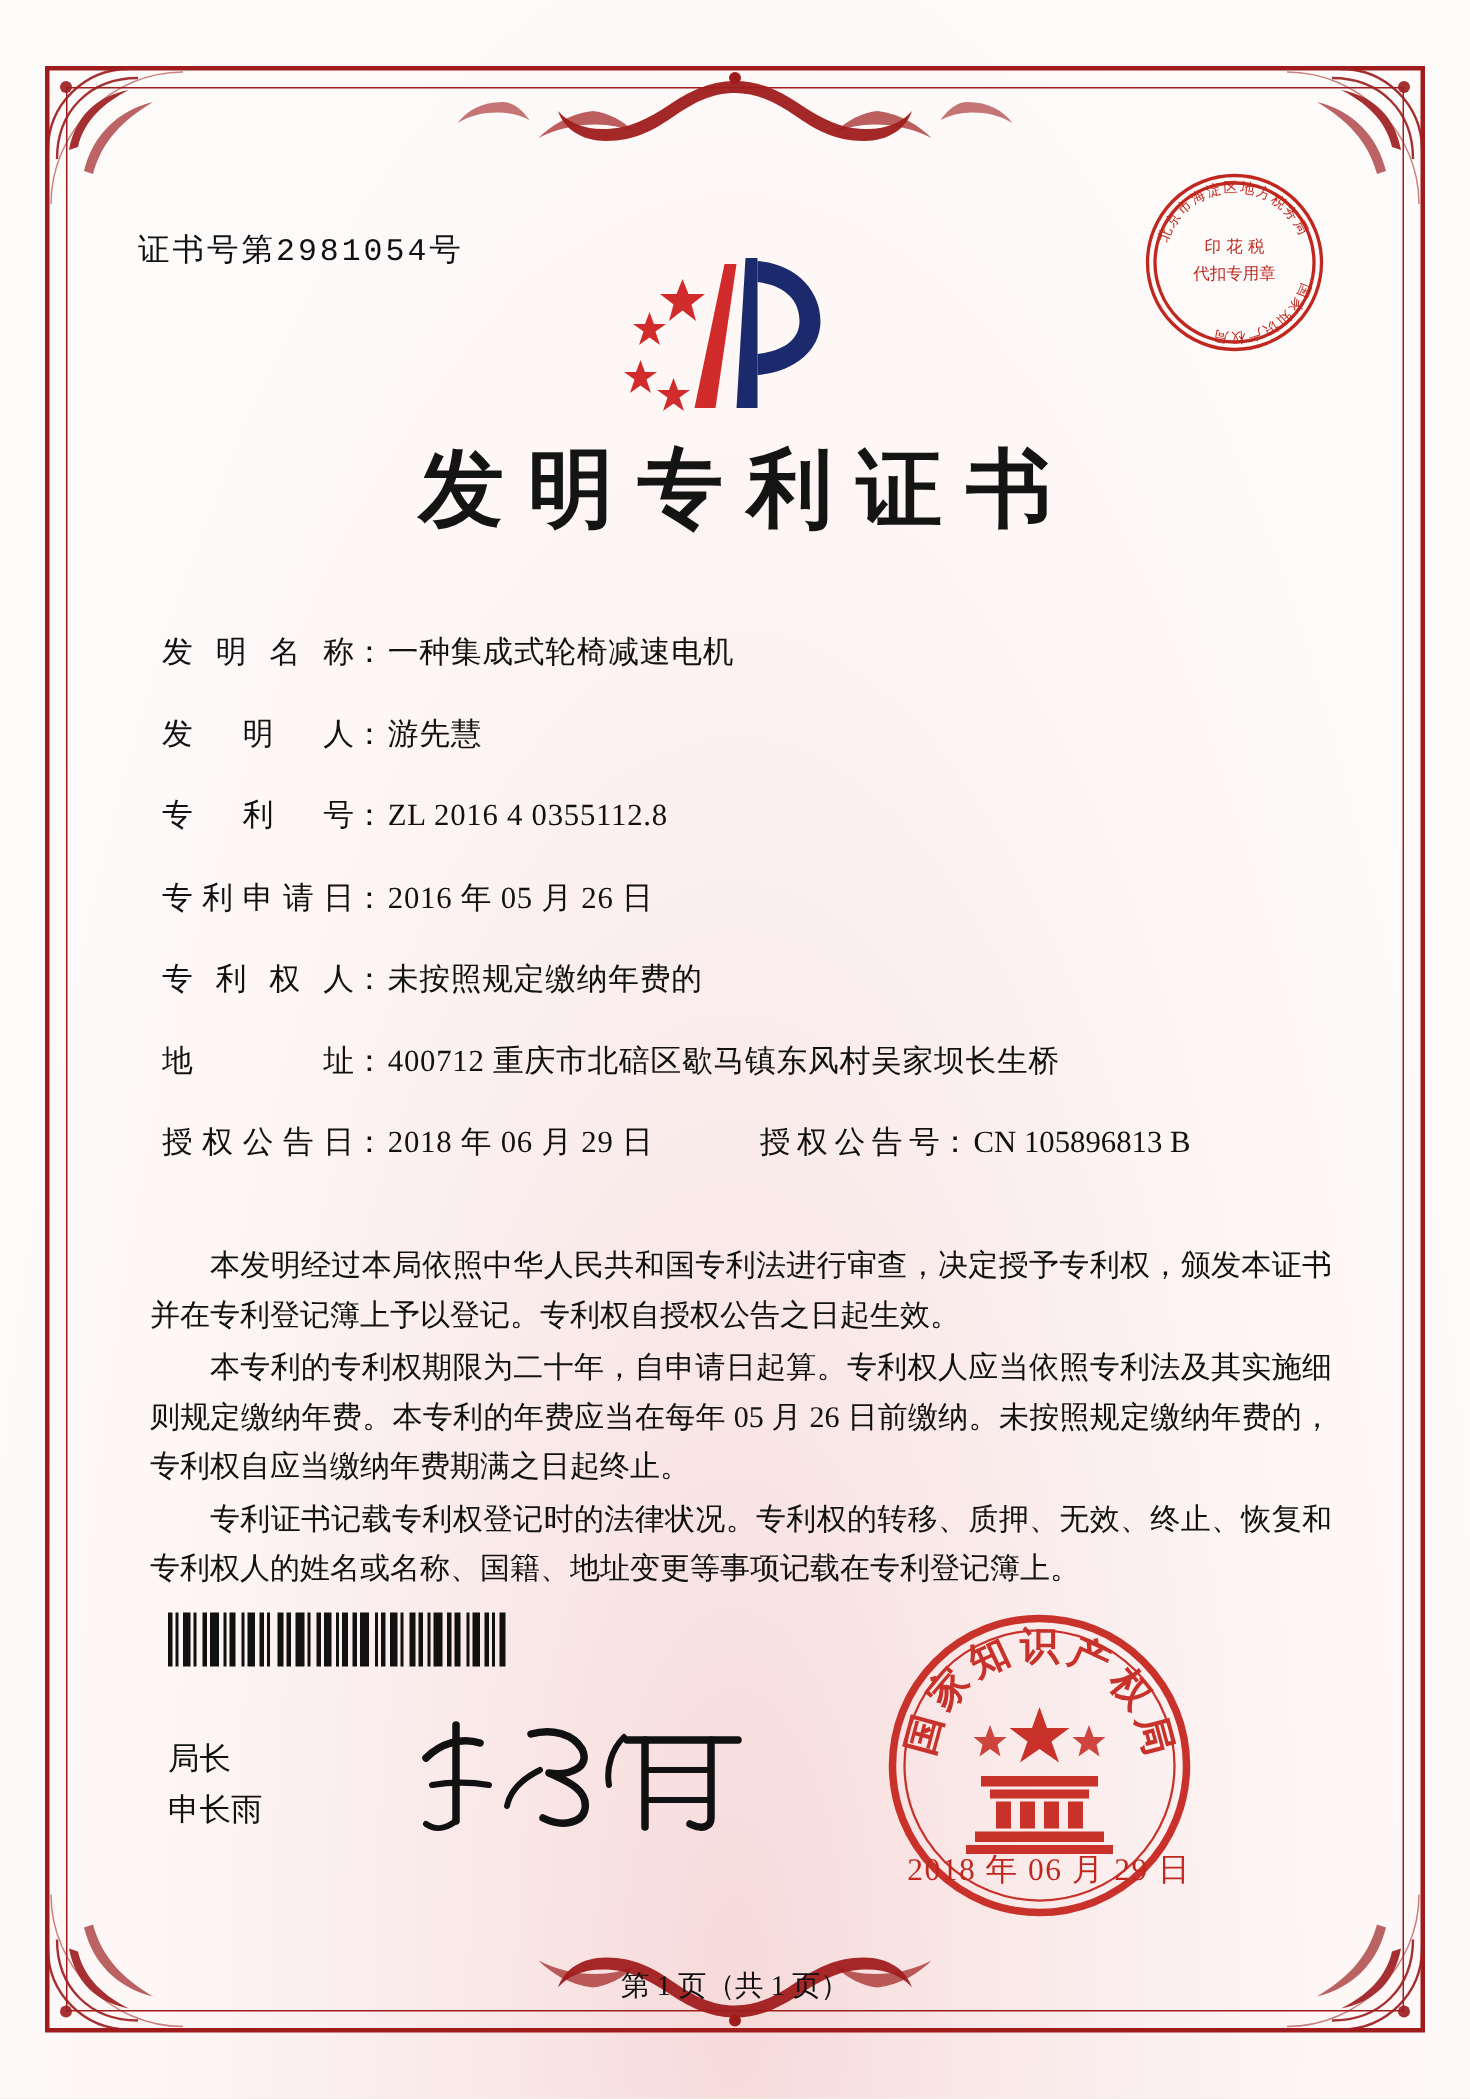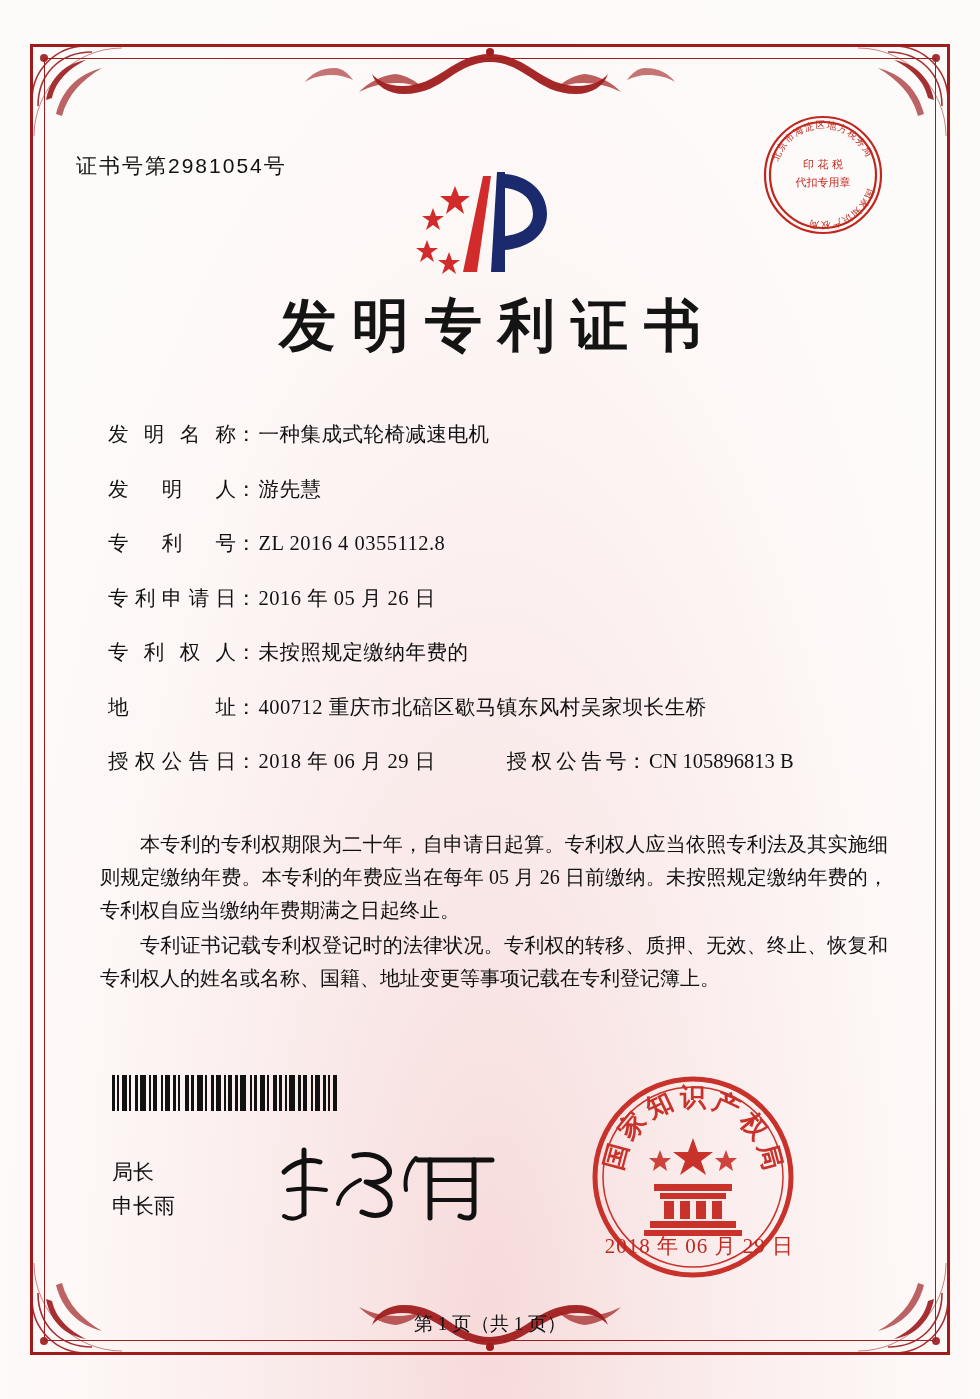--- a/index.html
+++ b/index.html
@@ -37,23 +37,23 @@
     width:430px;height:62px;color:#a01c1c;
   }
   .bot-orn{
     position:absolute;left:50%;bottom:44px;transform:translateX(-50%) scaleY(-1);
     width:430px;height:62px;color:#a01c1c;
   }
   .top-orn svg,.bot-orn svg{width:100%;height:100%;display:block;}
 
   
   .cert-no{
-    position:absolute;left:76px;top:152px;
+    position:absolute;left:92px;top:152px;
     font-size:21px;letter-spacing:2px;color:#111;
-    font-family:Liberation Sans, sans-serif;
+    font-family:Liberation Mono, monospace;
   }
   .logo{
     position:absolute;left:405px;top:160px;width:160px;height:120px;
   }
   .logo svg{width:100%;height:100%;display:block;}
 
   .stamp-tax{
     position:absolute;right:92px;top:110px;width:130px;height:130px;
   }
   .stamp-tax svg{width:100%;height:100%;display:block;}
@@ -335,20 +335,21 @@
         <span>告</span>
         <span>号</span>
       </div>
       <div class="fsep">：</div>
       <div>CN 105896813 B</div>
     </div>
 
   </div>
 
   <div class="paras">
+    <p>本发明经过本局依照中华人民共和国专利法进行审查，决定授予专利权，颁发本证书并在专利登记簿上予以登记。专利权自授权公告之日起生效。</p>
     <p>本专利的专利权期限为二十年，自申请日起算。专利权人应当依照专利法及其实施细则规定缴纳年费。本专利的年费应当在每年 05 月 26 日前缴纳。未按照规定缴纳年费的，专利权自应当缴纳年费期满之日起终止。</p>
     <p>专利证书记载专利权登记时的法律状况。专利权的转移、质押、无效、终止、恢复和专利权人的姓名或名称、国籍、地址变更等事项记载在专利登记簿上。</p>
   </div>
 
   <div class="barcode">
     <i style="width:3px"></i>
       <i style="width:2px;background:transparent"></i>
     <i style="width:2px"></i>
       <i style="width:3px;background:transparent"></i>
     <i style="width:5px"></i>

